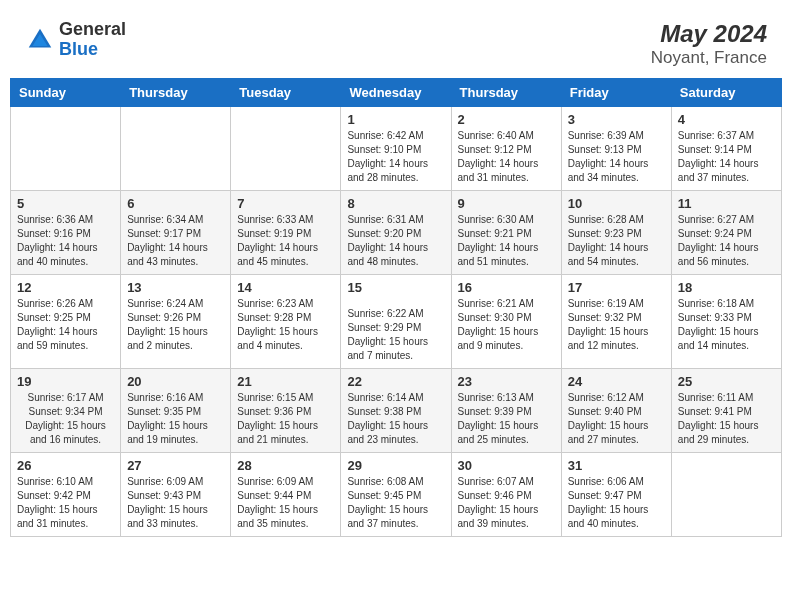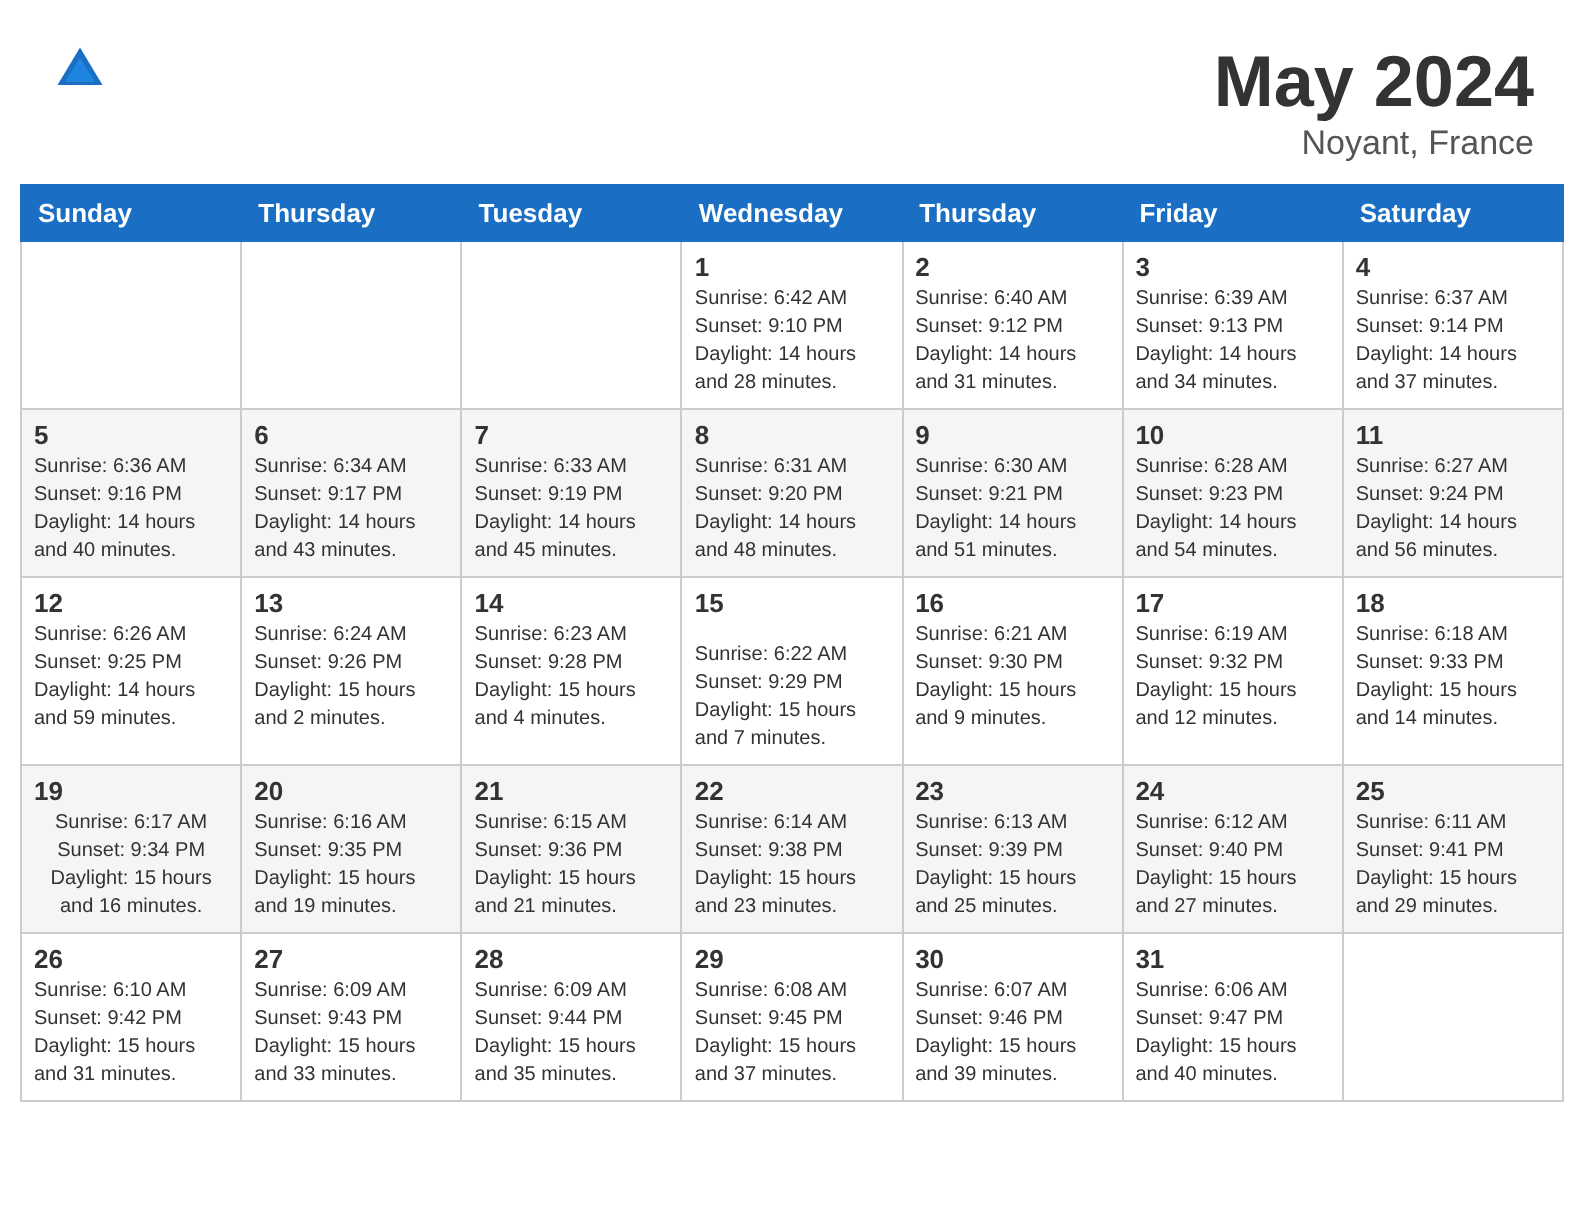--- a/index.html
+++ b/index.html
@@ -37,23 +37,24 @@
       color: #1a6fc4;
     }
     .logo-icon {
       width: 30px;
       height: 30px;
     }
     .title-block {
       text-align: right;
     }
     .month-title {
-      font-size: 36px;
+      font-size: 24px;
       font-weight: bold;
       color: #333;
+      font-style: italic;
     }
     .location-title {
       font-size: 17px;
       color: #555;
     }
     .calendar-table {
       width: 100%;
       border-collapse: collapse;
       margin: 5px 0;
     }
@@ -100,20 +101,24 @@
   </style>
 </head>
 <body>
 
 <div class="header">
   <div class="logo">
     <svg class="logo-icon" viewBox="0 0 40 40">
       <polygon points="20,5 35,30 5,30" fill="#1a6fc4"></polygon>
       <polygon points="20,12 30,28 10,28" fill="#2196F3" opacity="0.6"></polygon>
     </svg>
+    <div class="logo-text">
+      <span class="logo-general">General</span>
+      <span class="logo-blue">Blue</span>
+    </div>
   </div>
   <div class="title-block">
     <div class="month-title">May 2024</div>
     <div class="location-title">Noyant, France</div>
   </div>
 </div>
 
 <table class="calendar-table">
   <thead>
     <tr>

